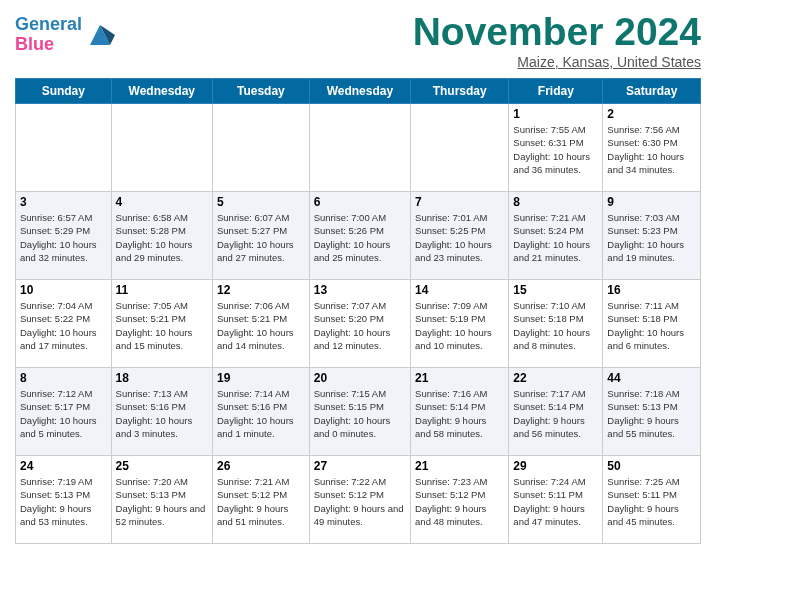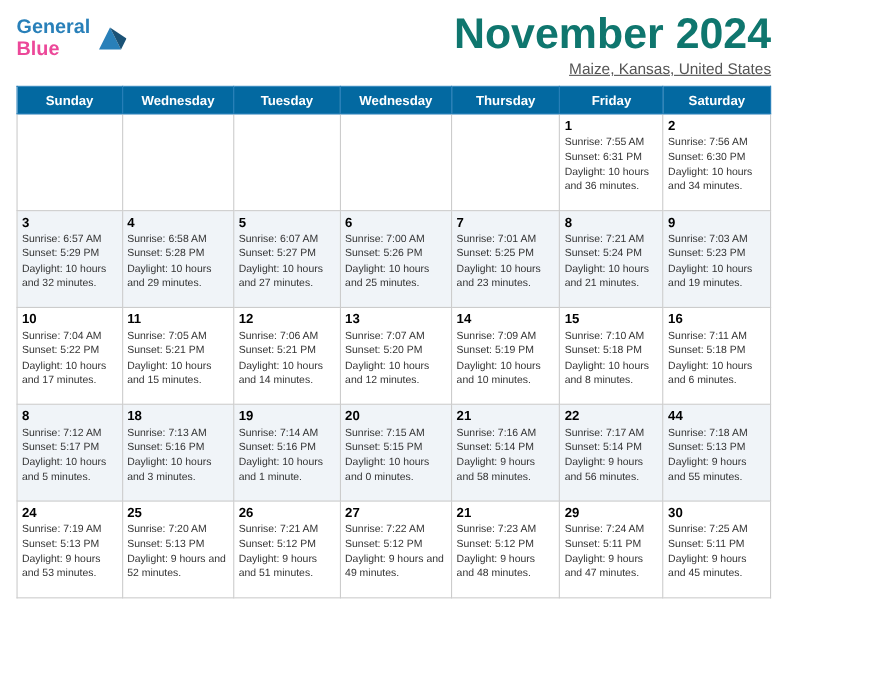--- a/index.html
+++ b/index.html
@@ -311,21 +311,21 @@
 Sunset: 5:12 PM
 Daylight: 9 hours and 48 minutes.</div>
           </td>
           <td>
             <div class="day-num">29</div>
             <div class="day-info">Sunrise: 7:24 AM
 Sunset: 5:11 PM
 Daylight: 9 hours and 47 minutes.</div>
           </td>
           <td>
-            <div class="day-num">30</div>
+            <div class="day-num">50</div>
             <div class="day-info">Sunrise: 7:25 AM
 Sunset: 5:11 PM
 Daylight: 9 hours and 45 minutes.</div>
           </td>
         </tr>
       </tbody>
   </table>
 </div>
 
 </body></html>

